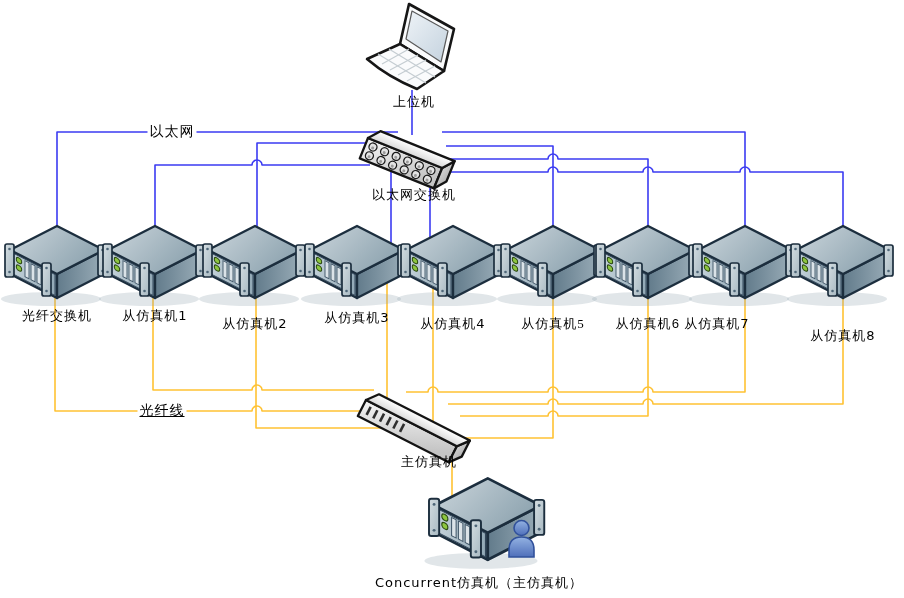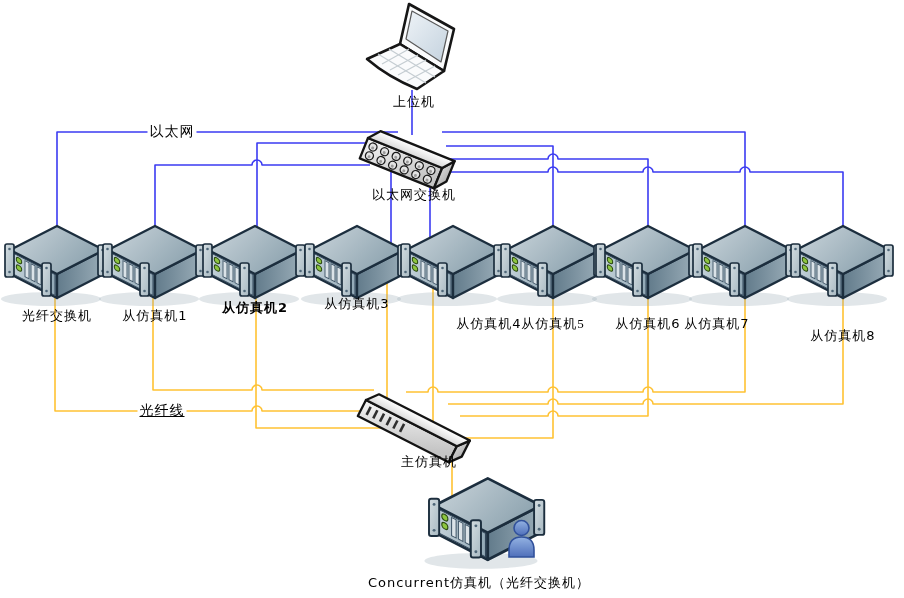--- a/index.html
+++ b/index.html
@@ -199,25 +199,25 @@
       <path d="M509,557 v-7 q0,-13 12.5,-13 q12.5,0 12.5,13 v7 z" fill="url(#gPerson)"></path>
       <circle cx="521.5" cy="528" r="7.5" fill="url(#gPerson)"></circle>
     </g>
   </svg>
 
   <div id="label-layer">
       <div class="node-label" style="left: 414px; top: 102px;">上位机</div>
       <div class="node-label" style="left: 414px; top: 195px;">以太网交换机</div>
       <div class="node-label" style="left: 57px; top: 316px;">光纤交换机</div>
       <div class="node-label" style="left: 155px; top: 316px;">从仿真机1</div>
-      <div class="node-label" style="left: 255px; top: 308px; font-weight: bold;">从仿真机2</div>
-      <div class="node-label" style="left: 357px; top: 304px;">从仿真机3</div>
-      <div class="node-label" style="left: 453px; top: 324px; margin-left: 36px;">从仿真机4</div>
+      <div class="node-label" style="left: 255px; top: 324px;">从仿真机2</div>
+      <div class="node-label" style="left: 357px; top: 318px;">从仿真机3</div>
+      <div class="node-label" style="left: 453px; top: 324px;">从仿真机4</div>
       <div class="node-label" style="left: 553px; top: 324px; font-family: Liberation Serif, serif;">从仿真机5</div>
-      <div class="node-label" style="left: 648px; top: 324px;">从仿真机6</div>
+      <div class="node-label" style="left: 648px; top: 324px; font-family: Liberation Mono, monospace;">从仿真机6</div>
       <div class="node-label" style="left: 717px; top: 324px;">从仿真机7</div>
       <div class="node-label" style="left: 843px; top: 336px;">从仿真机8</div>
       <div class="node-label" style="left: 429px; top: 462px;">主仿真机</div>
-      <div class="node-label" style="left: 479px; top: 583px;">Concurrent仿真机（光纤交换机）</div>
+      <div class="node-label" style="left: 479px; top: 583px;">Concurrent仿真机（主仿真机）</div>
       <div class="edge-label" style="left: 172px; top: 132px;">以太网</div>
       <div class="edge-label" style="left: 162px; top: 411px; text-decoration: underline;">光纤线</div>
     </div>
 </div>
 
 </body></html>

